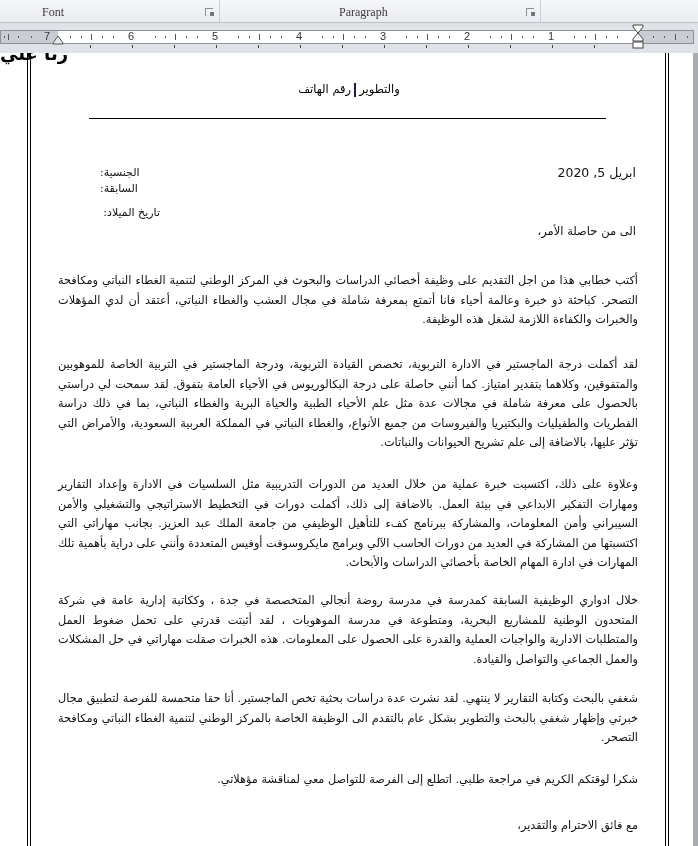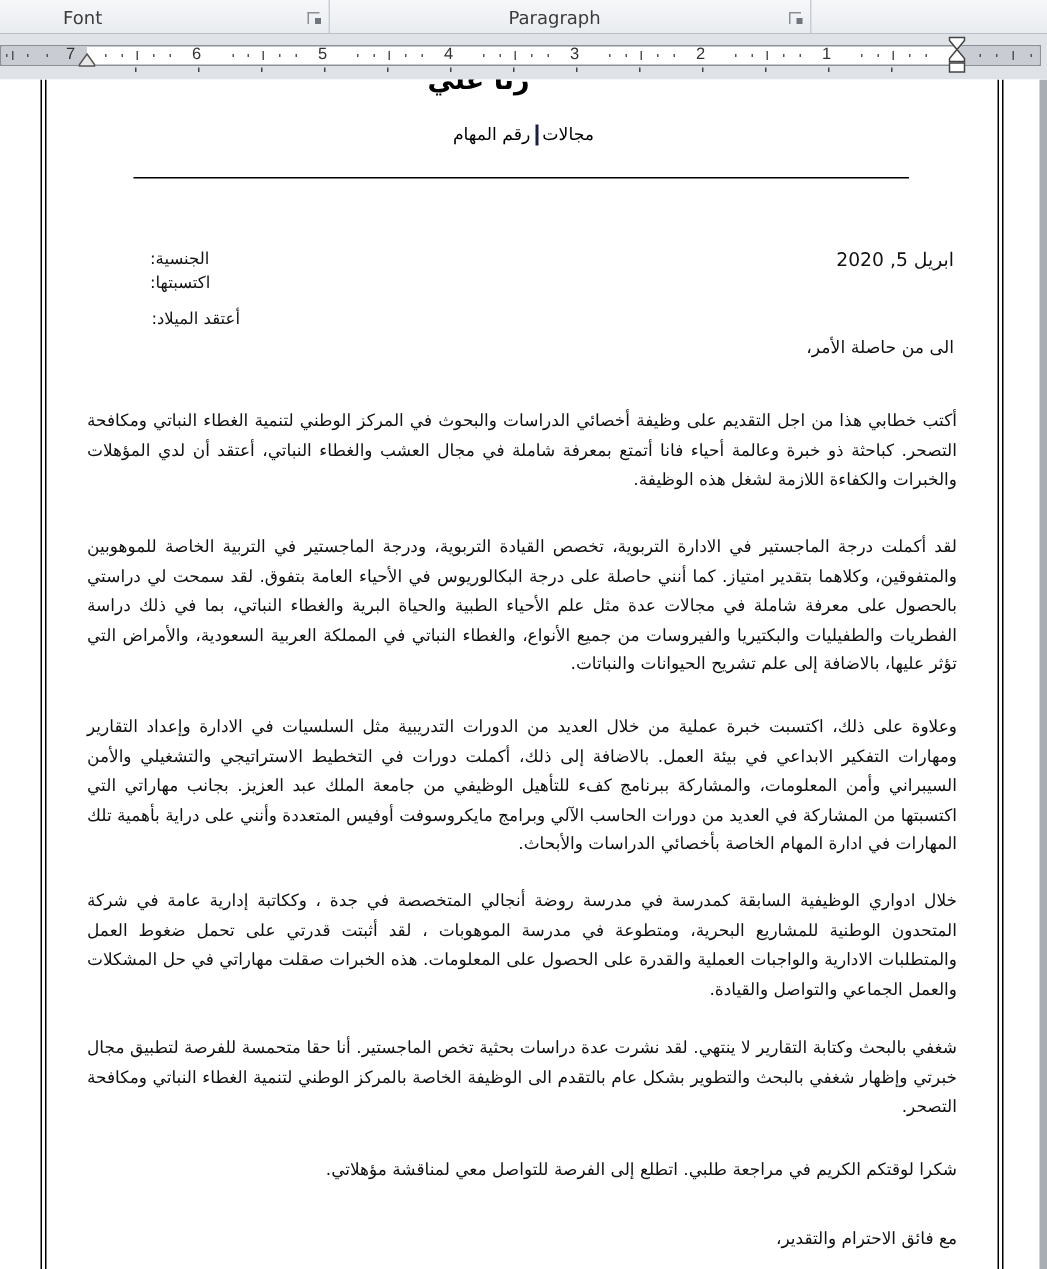--- a/index.html
+++ b/index.html
@@ -6,20 +6,21 @@
     body {
       width: 698px; height: 846px; overflow: hidden; position: relative;
       background: #ffffff;
       font-family: "DejaVu Sans", "Liberation Sans", sans-serif;
     }
     
     .ribbon {
       position: absolute; left: 0; top: 0; width: 698px; height: 22px;
       background: linear-gradient(#f6f7f9, #e9ecf0);
       border-bottom: 1px solid #b9c0c9;
+      font-family: Liberation Serif, serif;
     }
     .ribbon-group {
       position: absolute; top: 0; height: 22px;
       border-right: 1px solid #c9ced6;
       font-size: 12px; color: #3b3b3b; line-height: 24px; text-align: center;
     }
     .launcher {
       position: absolute; top: 8px; width: 8px; height: 8px;
       border: 1px solid #8a8f96; border-bottom: none; border-right: none;
       box-sizing: border-box;
@@ -57,21 +58,21 @@
     .page-area { position: absolute; left: 0; top: 53px; width: 698px; height: 793px; background: #ffffff; overflow: hidden; }
     .page-border-left, .page-border-right {
       position: absolute; top: 0; bottom: 0; width: 4px;
       border-left: 1px solid #000; border-right: 1px solid #000; box-sizing: border-box;
     }
     .page-border-left { left: 27px; }
     .page-border-right { left: 665px; }
     .scroll-edge { position: absolute; left: 693px; top: 0; width: 5px; bottom: 0; background: #a8adb3; }
 
     .doc { direction: rtl; position: absolute; color: #111; font-size: 11.5px; font-family: "DejaVu Sans", sans-serif; }
-    .title { left: 0; width: 638px; top: -10px; text-align: center; font-size: 18px; font-weight: bold; direction: rtl; position: absolute; }
+    .title { left: 0; width: 638px; top: -10px; text-align: left; font-size: 18px; font-weight: bold; direction: rtl; position: absolute; }
     .contact { position: absolute; top: 29px; left: 0; width: 698px; text-align: center; direction: rtl; font-size: 11.5px; }
     .contact .sep { display: inline-block; width: 2px; height: 14px; background: #1c1c4a; vertical-align: middle; margin: 0 3px; }
     .hr { position: absolute; left: 89px; width: 517px; top: 65px; height: 1px; background: #000; }
 
     .date { position: absolute; top: 112px; right: 62px; font-size: 12.5px; direction: rtl; }
     .fields { position: absolute; top: 112px; left: 100px; width: 60px; direction: rtl; text-align: left; font-size: 11px; line-height: 16px; }
     .fields .dob { margin-right: 0; position: absolute; top: 40px; right: 0; white-space: nowrap; }
     .greet { position: absolute; top: 171px; right: 62px; font-size: 11.5px; direction: rtl; }
 
     .para {
@@ -184,31 +185,31 @@
 </div>
 
 <div class="page-area">
   <div class="page-border-left"></div>
   <div class="page-border-right"></div>
   <div class="scroll-edge"></div>
 
   <div class="title">رنا علي</div>
 
   <div class="contact">
-    <span>مجالات</span><span class="sep"></span><span>رقم المهام</span>
+    <span>والتطوير</span><span class="sep"></span><span>رقم الهاتف</span>
   </div>
 
   <div class="hr"></div>
 
   <div class="date doc">ابريل 5, 2020</div>
 
   <div class="fields doc">
     <div>الجنسية:</div>
-    <div>اكتسبتها:</div>
-    <div class="dob">أعتقد الميلاد:</div>
+    <div>السابقة:</div>
+    <div class="dob">تاريخ الميلاد:</div>
   </div>
 
   <div class="greet doc">الى من حاصلة الأمر،</div>
 
   <div class="para p1">أكتب خطابي هذا من اجل التقديم على وظيفة أخصائي الدراسات والبحوث في المركز الوطني لتنمية الغطاء النباتي ومكافحة التصحر. كباحثة ذو خبرة وعالمة أحياء فانا أتمتع بمعرفة شاملة في مجال العشب والغطاء النباتي، أعتقد أن لدي المؤهلات والخبرات والكفاءة اللازمة لشغل هذه الوظيفة.</div>
   <div class="para p2">لقد أكملت درجة الماجستير في الادارة التربوية، تخصص القيادة التربوية، ودرجة الماجستير في التربية الخاصة للموهوبين والمتفوقين، وكلاهما بتقدير امتياز. كما أنني حاصلة على درجة البكالوريوس في الأحياء العامة بتفوق. لقد سمحت لي دراستي بالحصول على معرفة شاملة في مجالات عدة مثل علم الأحياء الطبية والحياة البرية والغطاء النباتي، بما في ذلك دراسة الفطريات والطفيليات والبكتيريا والفيروسات من جميع الأنواع، والغطاء النباتي في المملكة العربية السعودية، والأمراض التي تؤثر عليها، بالاضافة إلى علم تشريح الحيوانات والنباتات.</div>
   <div class="para p3">وعلاوة على ذلك، اكتسبت خبرة عملية من خلال العديد من الدورات التدريبية مثل السلسيات في الادارة وإعداد التقارير ومهارات التفكير الابداعي في بيئة العمل. بالاضافة إلى ذلك، أكملت دورات في التخطيط الاستراتيجي والتشغيلي والأمن السيبراني وأمن المعلومات، والمشاركة ببرنامج كفء للتأهيل الوظيفي من جامعة الملك عبد العزيز. بجانب مهاراتي التي اكتسبتها من المشاركة في العديد من دورات الحاسب الآلي وبرامج مايكروسوفت أوفيس المتعددة وأنني على دراية بأهمية تلك المهارات في ادارة المهام الخاصة بأخصائي الدراسات والأبحاث.</div>
   <div class="para p5">شغفي بالبحث وكتابة التقارير لا ينتهي. لقد نشرت عدة دراسات بحثية تخص الماجستير. أنا حقا متحمسة للفرصة لتطبيق مجال خبرتي وإظهار شغفي بالبحث والتطوير بشكل عام بالتقدم الى الوظيفة الخاصة بالمركز الوطني لتنمية الغطاء النباتي ومكافحة التصحر.</div>
   <div class="para p4">خلال ادواري الوظيفية السابقة كمدرسة في مدرسة روضة أنجالي المتخصصة في جدة ، وككاتبة إدارية عامة في شركة المتحدون الوطنية للمشاريع البحرية، ومتطوعة في مدرسة الموهوبات ، لقد أثبتت قدرتي على تحمل ضغوط العمل والمتطلبات الادارية والواجبات العملية والقدرة على الحصول على المعلومات. هذه الخبرات صقلت مهاراتي في حل المشكلات والعمل الجماعي والتواصل والقيادة.</div>
   <div class="para p7">مع فائق الاحترام والتقدير،</div>

